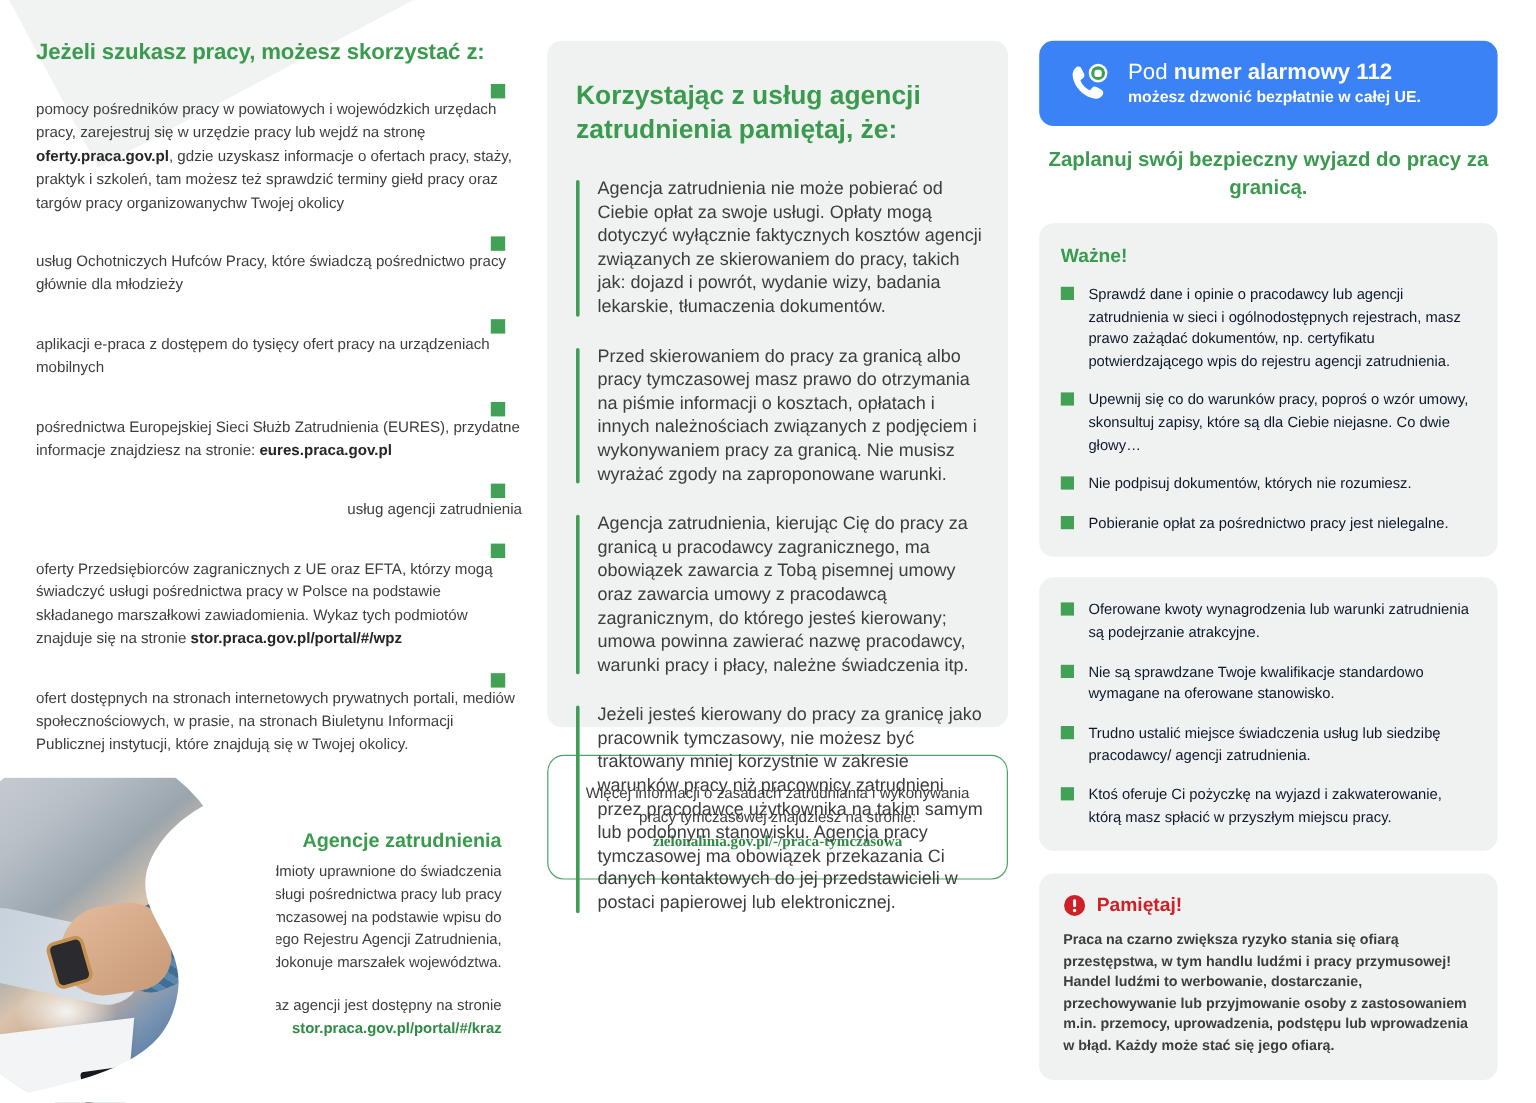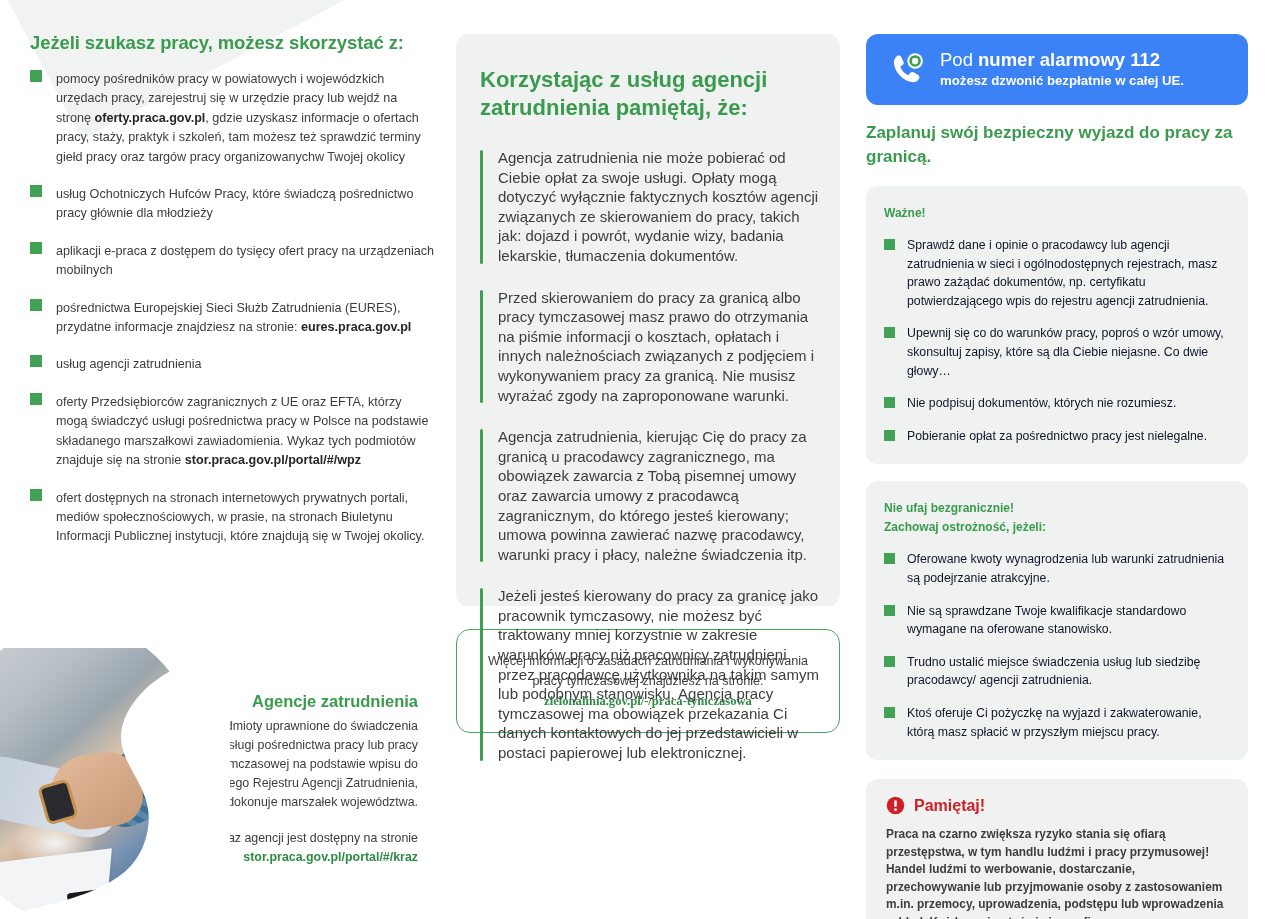--- a/index.html
+++ b/index.html
@@ -57,22 +57,23 @@
     letter-spacing: -0.1px;
   }
   .bullet-list {
     position: absolute;
     left: 30px;
     top: 70px;
     width: 405px;
   }
   .bullet-row {
     display: flex;
-    align-items: flex-start;
+    align-items: flex-end;
     margin-bottom: 18px;
+    flex-direction: column;
   }
   .bullet-sq {
     flex: 0 0 auto;
     width: 12px;
     height: 12px;
     background: #41a155;
     margin-right: 14px;
   }
   .bullet-txt {
     font-size: 12.6px;
@@ -267,33 +268,34 @@
   }
   .emergency-l1 b { font-weight: bold; }
   .emergency-l2 {
     font-size: 13.2px;
     line-height: 18px;
     font-weight: bold;
     margin-top: 1px;
   }
   .plan-title {
     margin-top: 16px;
+    text-align: center;
     font-size: 17px;
     line-height: 24px;
     font-weight: bold;
     color: #3a9b4e;
   }
   .grey-box {
     margin-top: 17px;
     background: #eff2f0;
     border-radius: 12px;
     padding: 18px 20px 17px 18px;
   }
   .box-title {
-    font-size: 12px;
+    font-size: 16px;
     font-weight: bold;
     color: #3a9b4e;
     line-height: 19px;
     margin-bottom: 13px;
   }
   .r-item {
     display: flex;
     align-items: flex-start;
     margin-bottom: 14px;
   }
@@ -450,24 +452,20 @@
         <span class="r-sq"></span>
         <span class="r-txt">Nie podpisuj dokumentów, których nie rozumiesz.</span>
       </div>
       <div class="r-item">
         <span class="r-sq"></span>
         <span class="r-txt">Pobieranie opłat za pośrednictwo pracy jest nielegalne.</span>
       </div>
     </div>
 
     <div class="grey-box">
-      <div class="box-title">
-        <div>Nie ufaj bezgranicznie!</div>
-        <div>Zachowaj ostrożność, jeżeli:</div>
-      </div>
       <div class="r-item">
         <span class="r-sq"></span>
         <span class="r-txt">Oferowane kwoty wynagrodzenia lub warunki zatrudnienia są podejrzanie atrakcyjne.</span>
       </div>
       <div class="r-item">
         <span class="r-sq"></span>
         <span class="r-txt">Nie są sprawdzane Twoje kwalifikacje standardowo wymagane na oferowane stanowisko.</span>
       </div>
       <div class="r-item">
         <span class="r-sq"></span>

